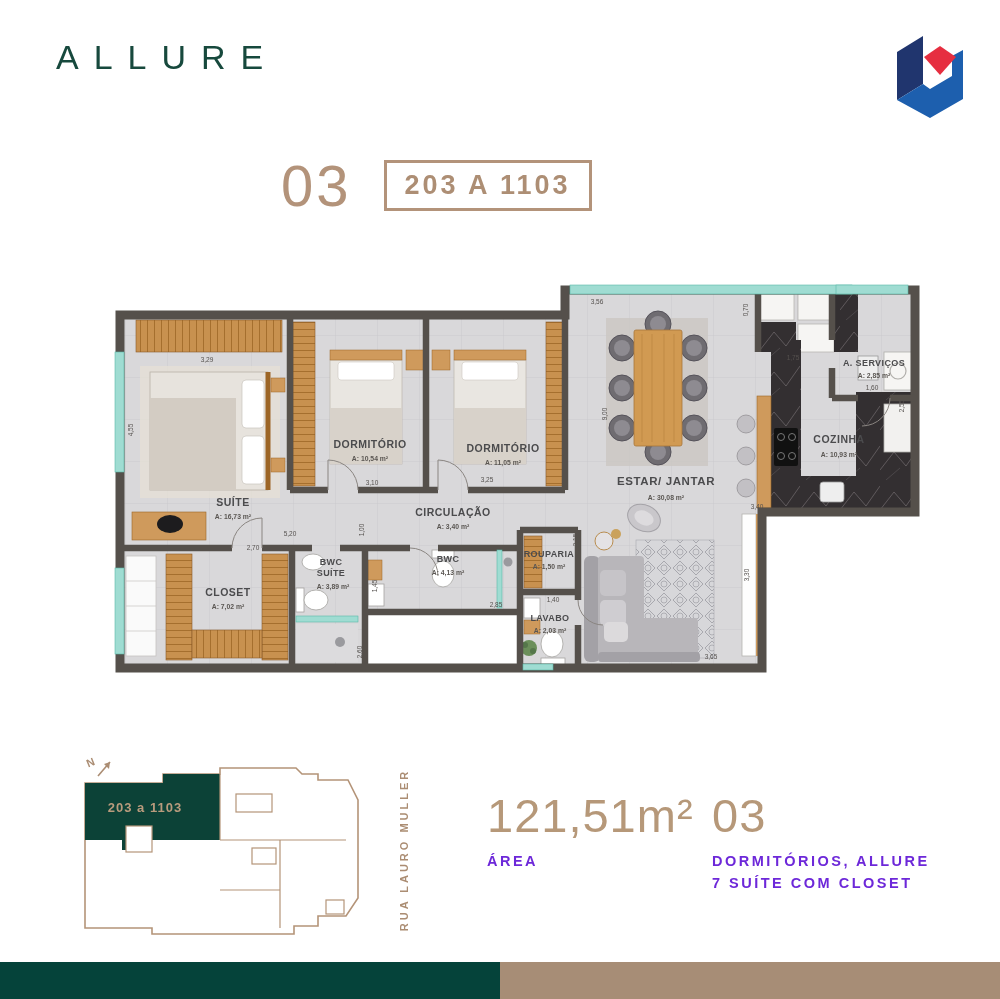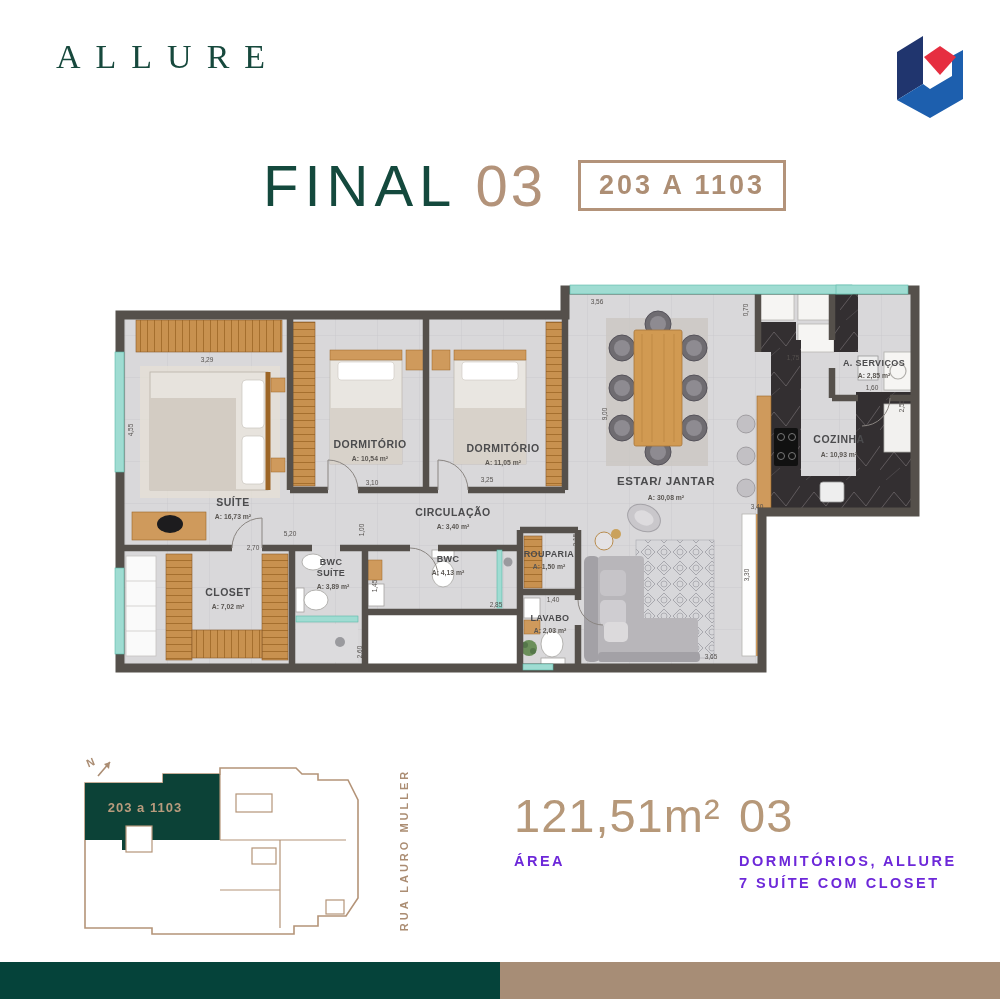--- a/index.html
+++ b/index.html
@@ -1,26 +1,26 @@
 <!DOCTYPE html>
 <html><head>
 <meta charset="utf-8">
 <style>
   html,body{margin:0;padding:0;}
   body{width:1000px;height:999px;position:relative;background:#ffffff;overflow:hidden;
        font-family:"Liberation Sans",sans-serif;}
-  .brand{position:absolute;left:56px;top:38px;font-family:Liberation Serif, serif;
+  .brand{position:absolute;left:56px;top:38px;font-family:Liberation Sans, sans-serif;
          font-size:34px;letter-spacing:15px;color:#17493d;font-weight:400;text-align:right;}
   .title-row{position:absolute;left:263px;top:152px;display:flex;align-items:center;}
   .title-main{font-size:58px;color:#14493d;letter-spacing:6px;font-weight:400;}
   .title-num{font-size:58px;color:#b3937a;letter-spacing:3px;margin-left:18px;font-weight:400;}
   .title-badge{margin-left:32px;border:3px solid #b3937a;color:#ad8e74;font-size:27px;
                font-weight:600;letter-spacing:3px;padding:7px 18px;white-space:nowrap;}
   .plan-svg{position:absolute;left:0;top:0;width:1000px;height:999px;}
-  .stat-block{position:absolute;margin-left:27px;}
+  .stat-block{position:absolute;}
   .stat-value{font-size:47px;color:#b69879;font-weight:400;letter-spacing:1px;line-height:1;}
   .stat-label{font-size:14.5px;color:#6d28d9;font-weight:bold;letter-spacing:2.5px;
               line-height:1.5;margin-top:12px;}
   .footer-green{position:absolute;left:0;top:962px;width:500px;height:37px;background:#05433a;}
   .footer-tan{position:absolute;left:500px;top:962px;width:500px;height:37px;background:#a78d76;}
   
   .dim{font:6.5px "Liberation Sans",sans-serif;fill:#55514e;text-anchor:middle;}
   .room{font:bold 10.5px "Liberation Sans",sans-serif;fill:#4b4b4d;text-anchor:middle;letter-spacing:.5px;}
   .room-sm{font:bold 9px "Liberation Sans",sans-serif;fill:#4b4b4d;text-anchor:middle;letter-spacing:.4px;}
   .room-lg{font:bold 11.5px "Liberation Sans",sans-serif;fill:#4b4b4d;text-anchor:middle;letter-spacing:.6px;}
@@ -315,21 +315,20 @@
   <g>
     <polygon points="897,52 923,36 923,84 897,100" fill="#20356e"></polygon>
     <polygon points="897,100 923,84 930,89 952,76 952,56 963,50 963,99 930,118" fill="#1d5fae"></polygon>
     <polygon points="940,46 956,57 940,75 924,57" fill="#e62e40"></polygon>
   </g>
 </svg>
 
 <div class="brand">ALLURE</div>
 
 <div class="title-row">
-  <span class="title-main">FINAL</span>
   <span class="title-num">03</span>
   <span class="title-badge">203 A 1103</span>
 </div>
 
 <div class="stat-block" style="left:487px;top:792px;">
   <div class="stat-value">121,51m²</div>
   <div class="stat-label">
     <div>ÁREA</div>
   </div>
 </div>

